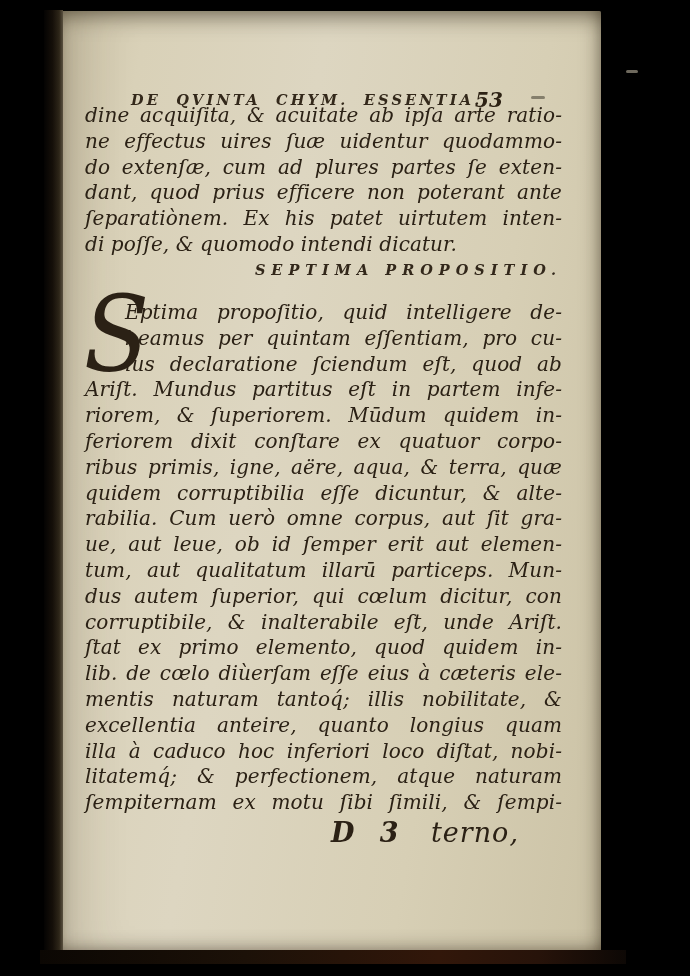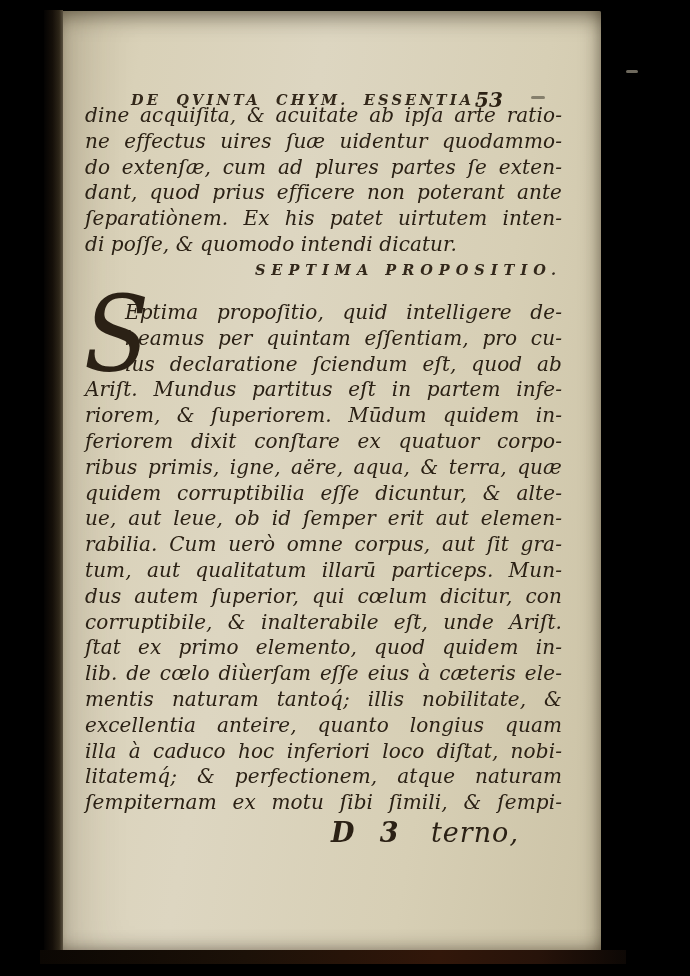--- a/index.html
+++ b/index.html
@@ -76,22 +76,22 @@
       <div class="para para2">
         <span class="drop-cap">S</span>
         <div class="tline indent">Eptima propoſitio, quid intelligere de-</div>
         <div class="tline indent">beamus per quintam eſſentiam, pro cu-</div>
         <div class="tline indent">ius declaratione ſciendum eſt, quod ab</div>
         <div class="tline">Ariſt. Mundus partitus eſt in partem infe-</div>
         <div class="tline">riorem, &amp; ſuperiorem. Mūdum quidem in-</div>
         <div class="tline">feriorem dixit conſtare ex quatuor corpo-</div>
         <div class="tline">ribus primis, igne, aëre, aqua, &amp; terra, quæ</div>
         <div class="tline">quidem corruptibilia eſſe dicuntur, &amp; alte-</div>
+        <div class="tline">rabilia. Cum uerò omne corpus, aut ſit gra-</div>
         <div class="tline">ue, aut leue, ob id ſemper erit aut elemen-</div>
-        <div class="tline">rabilia. Cum uerò omne corpus, aut ſit gra-</div>
         <div class="tline">tum, aut qualitatum illarū particeps. Mun-</div>
         <div class="tline">dus autem ſuperior, qui cœlum dicitur, con</div>
         <div class="tline">corruptibile, &amp; inalterabile eſt, unde Ariſt.</div>
         <div class="tline">ſtat ex primo elemento, quod quidem in-</div>
         <div class="tline">lib. de cœlo diùerſam eſſe eius à cæteris ele-</div>
         <div class="tline">mentis naturam tantoq́; illis nobilitate, &amp;</div>
         <div class="tline">excellentia anteire, quanto longius quam</div>
         <div class="tline">illa à caduco hoc inferiori loco diſtat, nobi-</div>
         <div class="tline">litatemq́; &amp; perfectionem, atque naturam</div>
         <div class="tline">ſempiternam ex motu ſibi ſimili, &amp; ſempi-</div>

